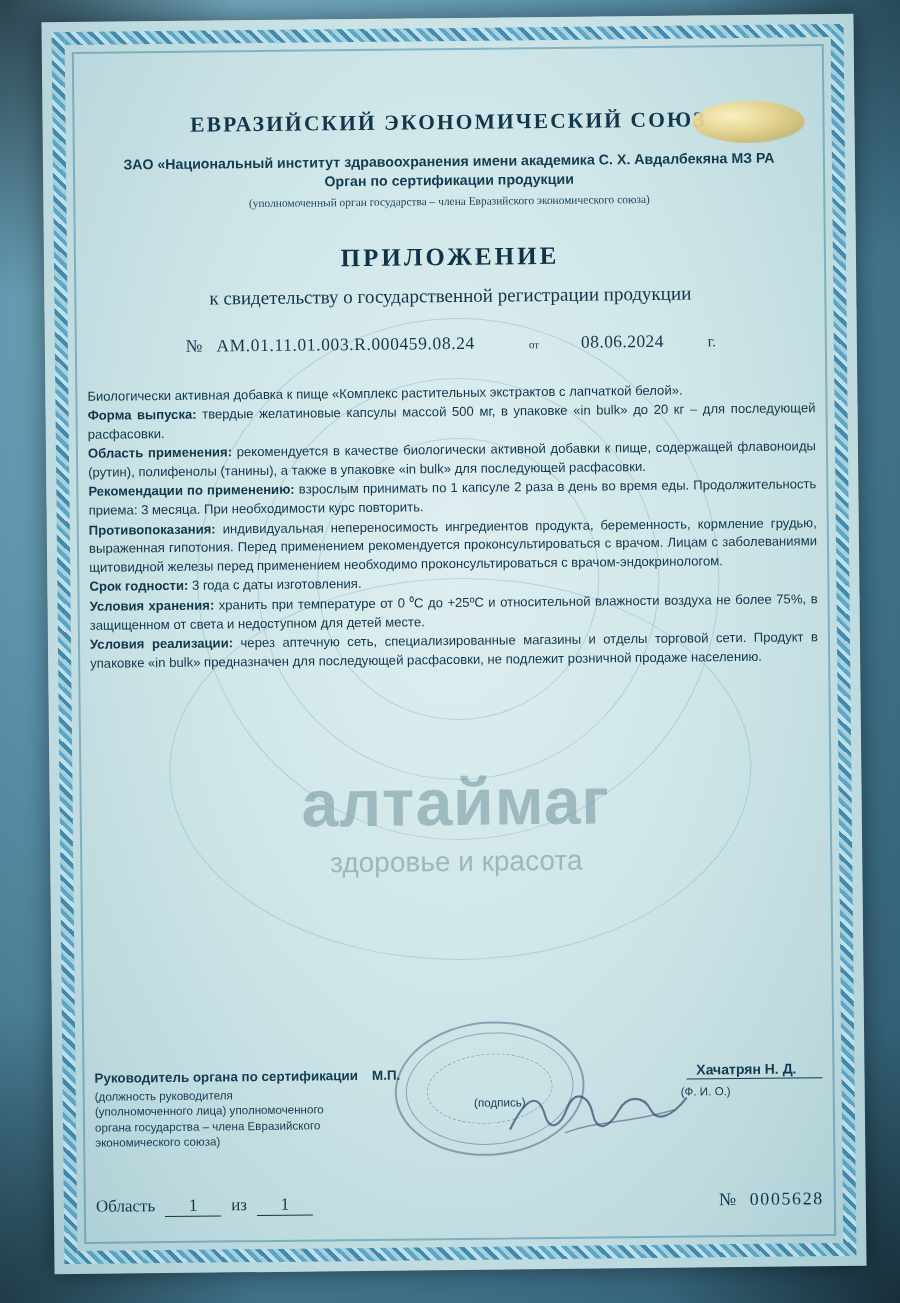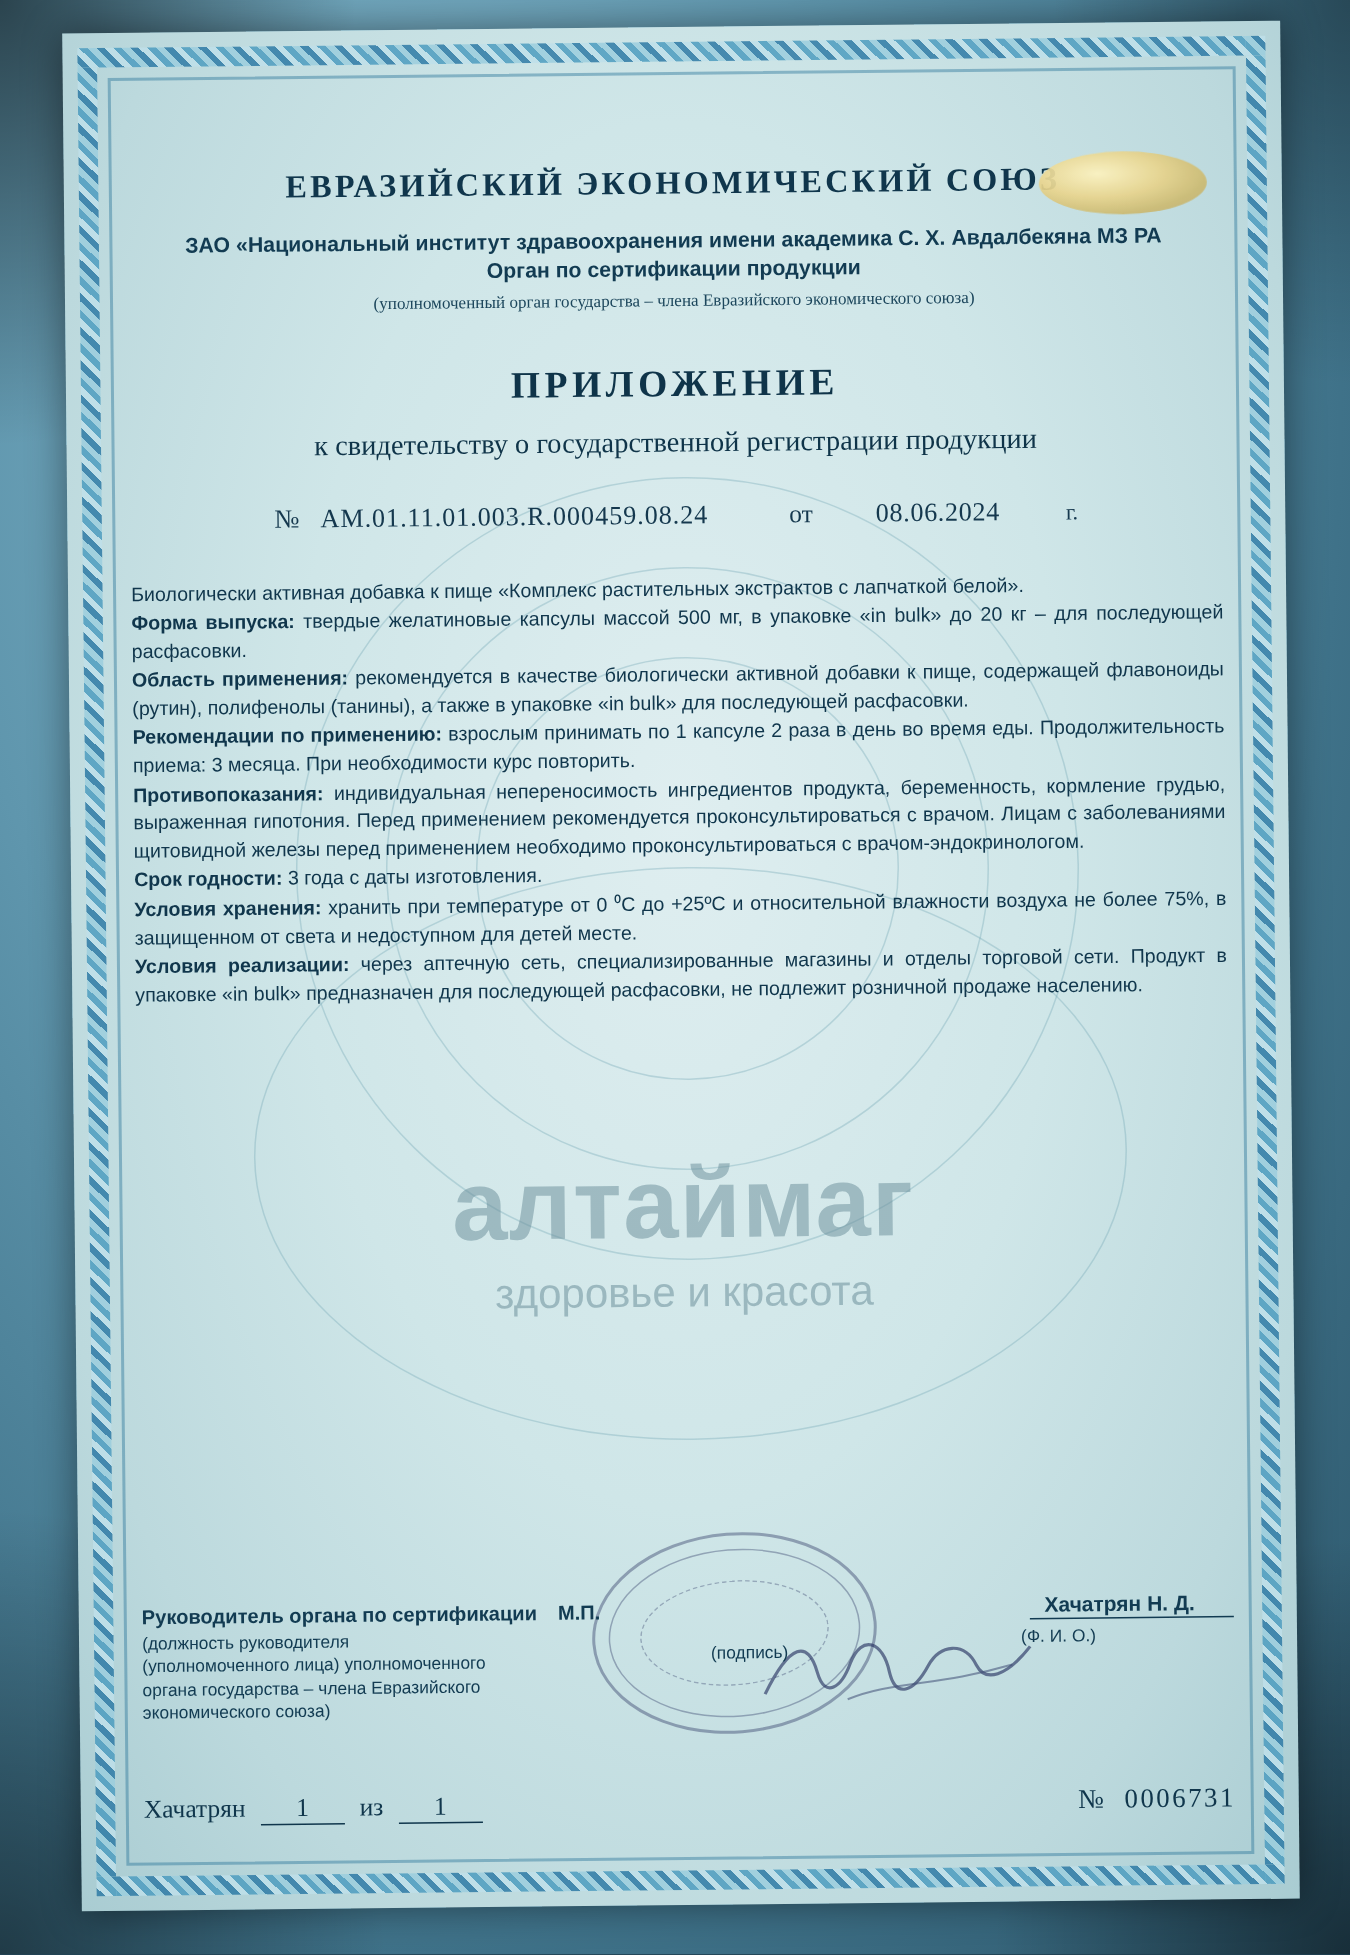--- a/index.html
+++ b/index.html
@@ -131,21 +131,21 @@
   .numline {
     display: flex;
     align-items: baseline;
     justify-content: center;
     gap: 0;
     margin-top: 26px;
     font-size: 17.5px;
   }
   .numline .no { margin-right: 14px; }
   .numline .regnum { letter-spacing: .6px; font-weight: 400; }
-  .numline .ot { margin: 0 42px 0 54px; font-size: 17px; }
+  .numline .ot { margin: 0 42px 0 54px; font-size: 11px; }
   .numline .date { letter-spacing: .4px; }
   .numline .g { margin-left: 44px; font-size: 15px; }
 
   
   #bodytext {
     margin-top: 30px;
     font-family: "Liberation Sans", sans-serif;
     font-size: 13.1px;
     line-height: 1.42;
     text-align: justify;
@@ -367,23 +367,23 @@
             <div>(уполномоченного лица) уполномоченного</div>
             <div>органа государства – члена Евразийского</div>
             <div>экономического союза)</div>
           </div>
           <div class="mid">(подпись)</div>
           <div class="right">(Ф. И. О.)</div>
         </div>
       </div>
 
       <div id="footer">
-        <span class="lbl">Хачатрян</span>
+        <span class="lbl">Область</span>
         <span class="fld">1</span>
         <span class="iz">из</span>
         <span class="fld">1</span>
         <span class="spacer"></span>
-        <span class="serial"><span class="nosym">№</span><span>0006731</span></span>
+        <span class="serial"><span class="nosym">№</span><span>0005628</span></span>
       </div>
 
     </div>
   </div>
 </div>
 
 </body></html>

